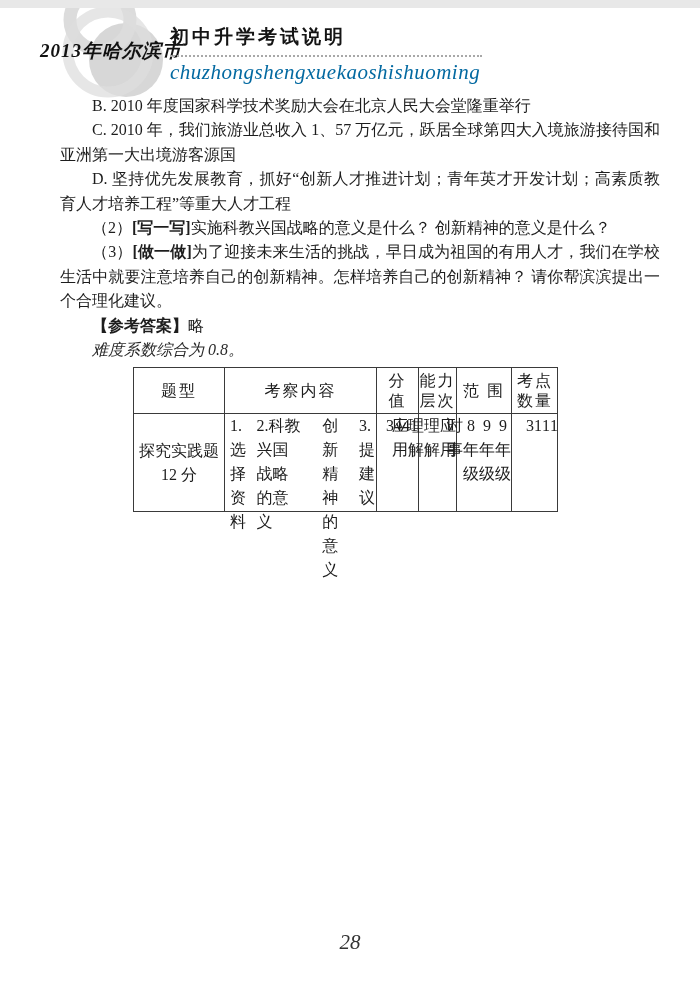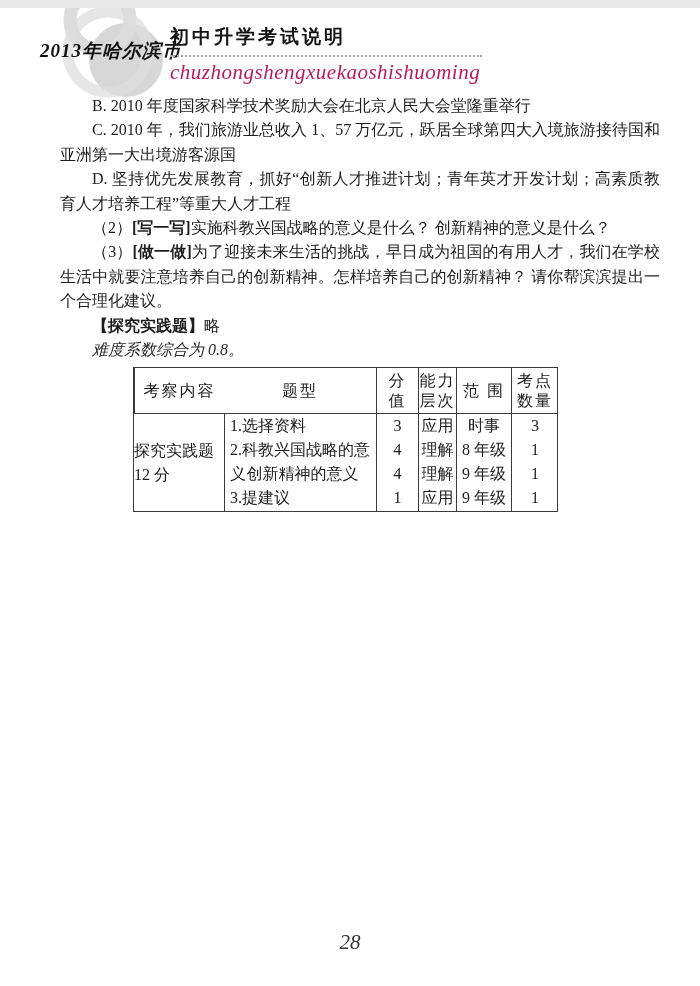--- a/index.html
+++ b/index.html
@@ -21,21 +21,21 @@
     position:absolute; top:30px; left:40px;
     font-size:19px; font-weight:bold; font-style:italic;
     letter-spacing:1px; color:#111; z-index:2; white-space:nowrap;
   }
   .title-block { position:absolute; top:16px; left:170px; width:312px; z-index:2; }
   .main-title {
     font-size:19px; font-weight:bold; letter-spacing:3px; color:#141414;
     padding-bottom:5px; border-bottom:2px dotted #a8a8a8;
   }
   .pinyin {
-    margin-top:3px; font-size:21px; font-style:italic; color:#be185d;
+    margin-top:3px; font-size:21px; font-style:italic; color:#0369a1;
     letter-spacing:0.5px; white-space:nowrap;
   }
 
   
   .doc {
     position:absolute; top:86px; left:60px; width:600px;
     font-size:16px; line-height:24.4px; text-align:justify;
   }
   .doc p { margin:0; text-indent:2em; }
   .kai { font-style:italic; color:#2a2a2a; }
@@ -49,26 +49,26 @@
     grid-template-rows: 46px 97px;
     border:1.5px solid #3a3a3a;
     width:424.5px; box-sizing:border-box;
     font-size:16px; line-height:20px;
   }
   .cell { box-sizing:border-box; }
   .bl { border-left:1.5px solid #3a3a3a; }
   .hrow { border-bottom:1.5px solid #3a3a3a;
     display:flex; align-items:center; justify-content:center;
     text-align:center; letter-spacing:2px; }
-  .brow { display:flex; flex-direction:column; justify-content:flex-start; }
+  .brow { display:flex; flex-direction:row; justify-content:flex-end; }
   .brow .ln { height:24px; line-height:24px; text-align:center; }
   .col-content .ln { text-align:left; padding-left:5px; }
   .col-content .ln.ind { padding-left:1.35em; }
   .qtype { display:flex; flex-direction:column; justify-content:center;
-    text-align:left; }
+    text-align:center; }
   .qtype .ln { height:24px; line-height:24px; }
 
   
   .pageno {
     position:absolute; top:922px; left:0; width:100%;
     text-align:center; font-size:21px; color:#333;font-style:italic;
   }
 </style>
 </head>
 <body>
@@ -91,29 +91,29 @@
   <div class="doc">
 
     <p>B. 2010 年度国家科学技术奖励大会在北京人民大会堂隆重举行</p>
     <p>C. 2010 年，我们旅游业总收入 1、57 万亿元，跃居全球第四大入境旅游接待国和亚洲第一大出境游客源国</p>
     <p>D. 坚持优先发展教育，抓好“创新人才推进计划；青年英才开发计划；高素质教育人才培养工程”等重大人才工程</p>
 
     <p><span>（2）</span><b>[写一写]</b><span>实施科教兴国战略的意义是什么？ 创新精神的意义是什么？</span></p>
 
     <p><span>（3）</span><b>[做一做]</b><span>为了迎接未来生活的挑战，早日成为祖国的有用人才，我们在学校生活中就要注意培养自己的创新精神。怎样培养自己的创新精神？ 请你帮滨滨提出一个合理化建议。</span></p>
 
-    <p><b>【探究实践题】</b><span>略</span></p>
+    <p><b>【参考答案】</b><span>略</span></p>
 
     <p class="kai">难度系数综合为 0.8。</p>
 
     <div class="tbl-wrap">
       <div class="exam-table">
 
+        <div class="cell hrow">题型</div>
         <div class="cell hrow bl">考察内容</div>
-        <div class="cell hrow">题型</div>
         <div class="cell hrow bl">分 值</div>
         <div class="cell hrow bl">能力层次</div>
         <div class="cell hrow bl">范 围</div>
         <div class="cell hrow bl">考点数量</div>
 
         <div class="cell qtype">
           <div class="ln">探究实践题</div>
           <div class="ln">12 分</div>
         </div>
 

